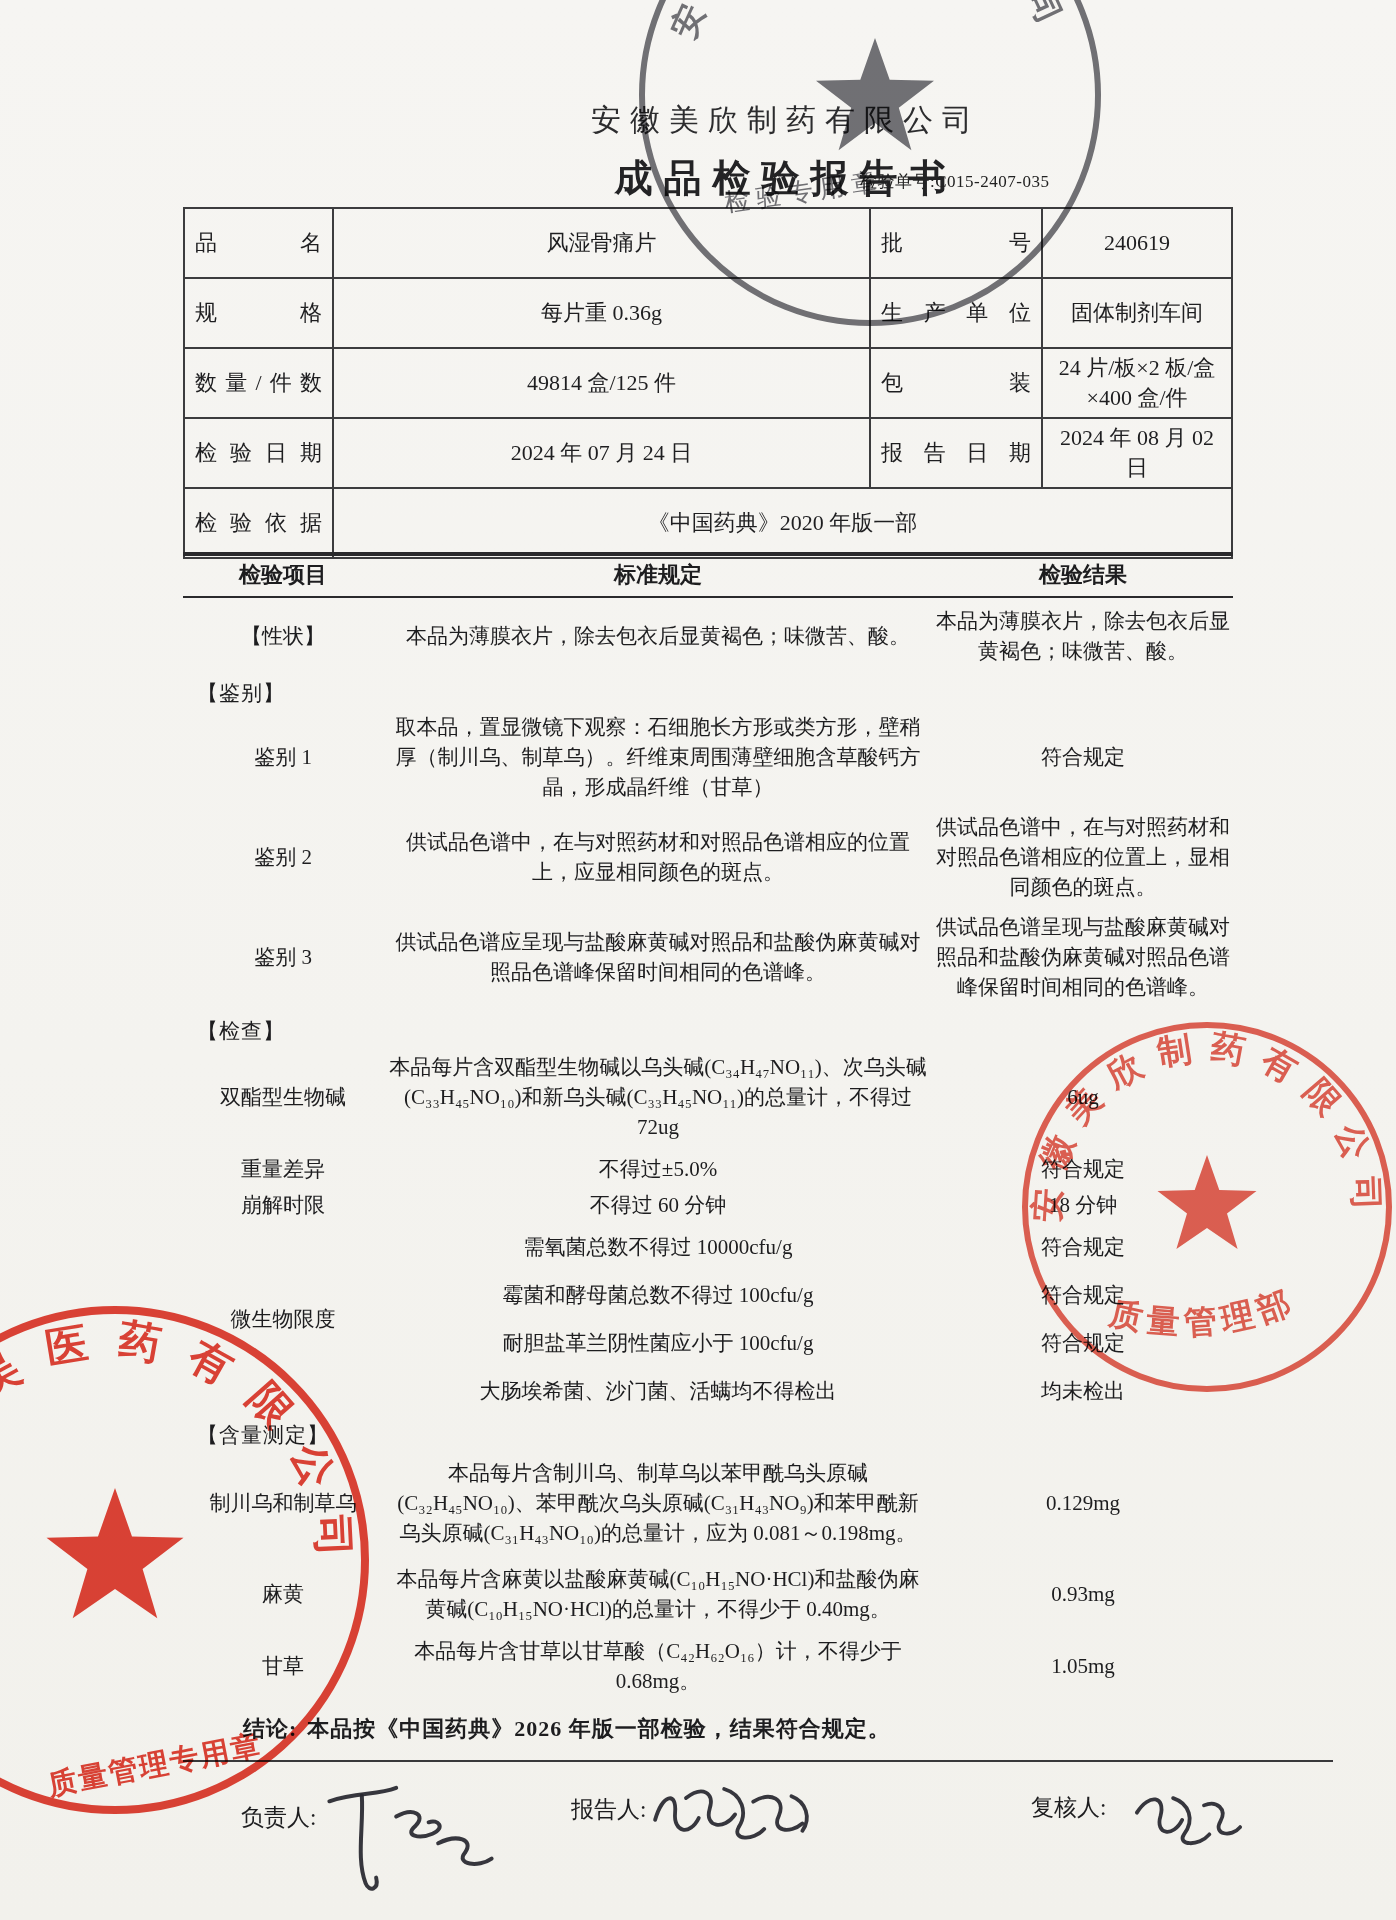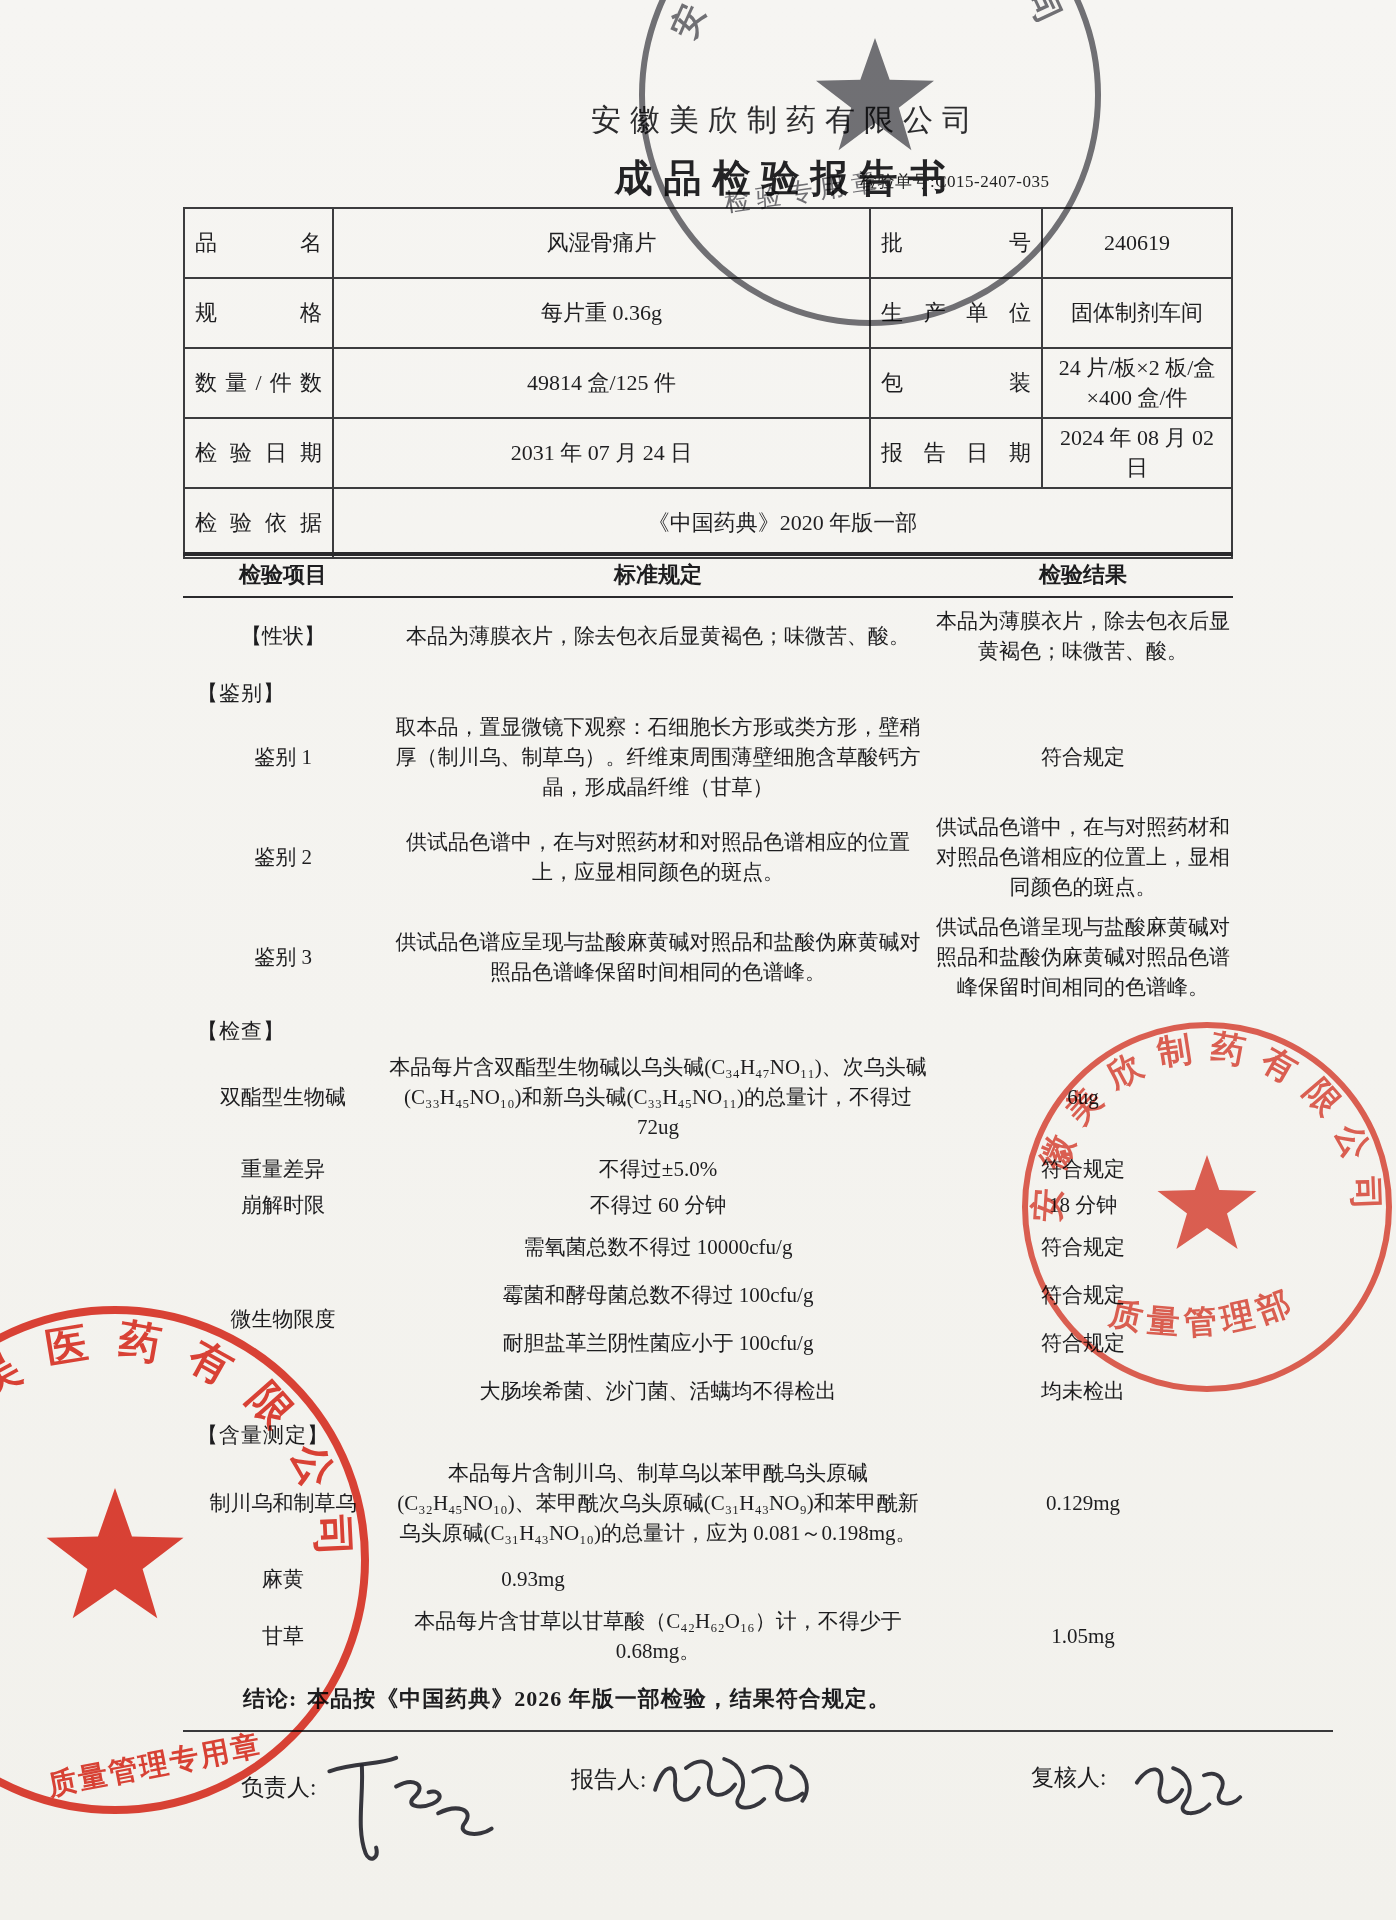--- a/index.html
+++ b/index.html
@@ -99,21 +99,21 @@
       <td class="v2">固体制剂车间</td>
     </tr>
     <tr>
       <td class="jl">数量/件数</td>
       <td class="v1">49814 盒/125 件</td>
       <td class="jl2">包装</td>
       <td class="v2">24 片/板×2 板/盒×400 盒/件</td>
     </tr>
     <tr>
       <td class="jl">检验日期</td>
-      <td class="v1">2031 年 07 月 24 日</td>
+      <td class="v1">2024 年 07 月 24 日</td>
       <td class="jl2">报告日期</td>
       <td class="v2">2024 年 08 月 02 日</td>
     </tr>
     <tr>
       <td class="jl">检验依据</td>
       <td class="basis" colspan="3">《中国药典》2020 年版一部</td>
     </tr>
   </tbody>
     </table>
 
@@ -207,20 +207,21 @@
     </div>
 
     <div class="rrow mt8">
       <div class="c-item">制川乌和制草乌</div>
       <div class="c-std">本品每片含制川乌、制草乌以苯甲酰乌头原碱(C₃₂H₄₅NO₁₀)、苯甲酰次乌头原碱(C₃₁H₄₃NO₉)和苯甲酰新乌头原碱(C₃₁H₄₃NO₁₀)的总量计，应为 0.081～0.198mg。</div>
       <div class="c-res">0.129mg</div>
     </div>
 
     <div class="rrow mt16">
       <div class="c-item">麻黄</div>
+      <div class="c-std">本品每片含麻黄以盐酸麻黄碱(C₁₀H₁₅NO·HCl)和盐酸伪麻黄碱(C₁₀H₁₅NO·HCl)的总量计，不得少于 0.40mg。</div>
       <div class="c-res">0.93mg</div>
     </div>
 
     <div class="rrow mt12">
       <div class="c-item">甘草</div>
       <div class="c-std">本品每片含甘草以甘草酸（C₄₂H₆₂O₁₆）计，不得少于 0.68mg。</div>
       <div class="c-res">1.05mg</div>
     </div>
 
     <div class="conclusion">

